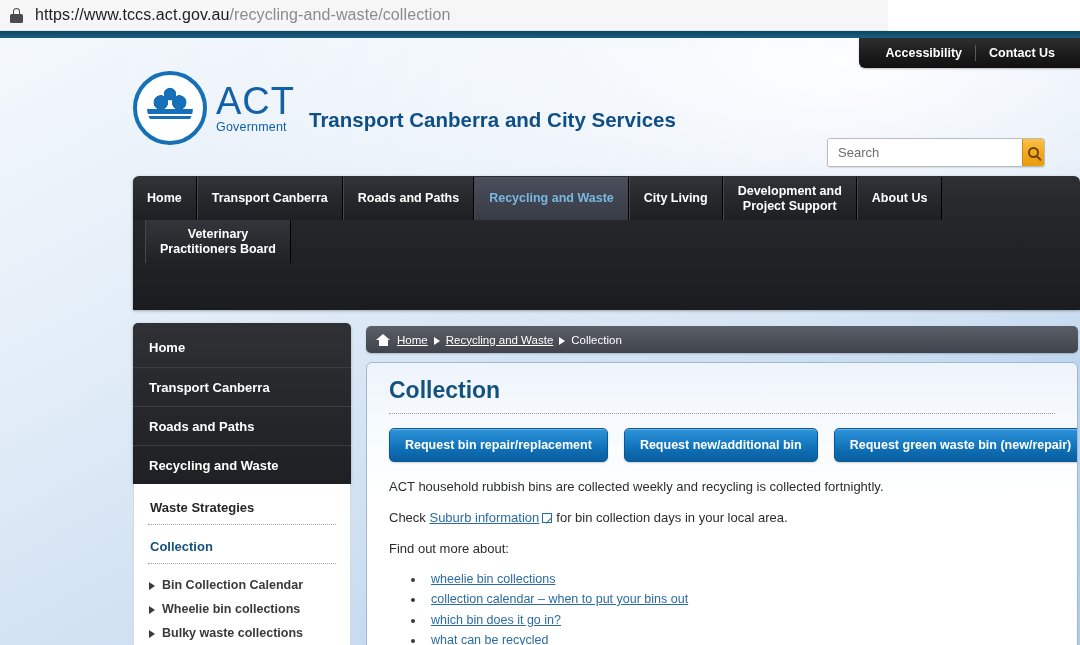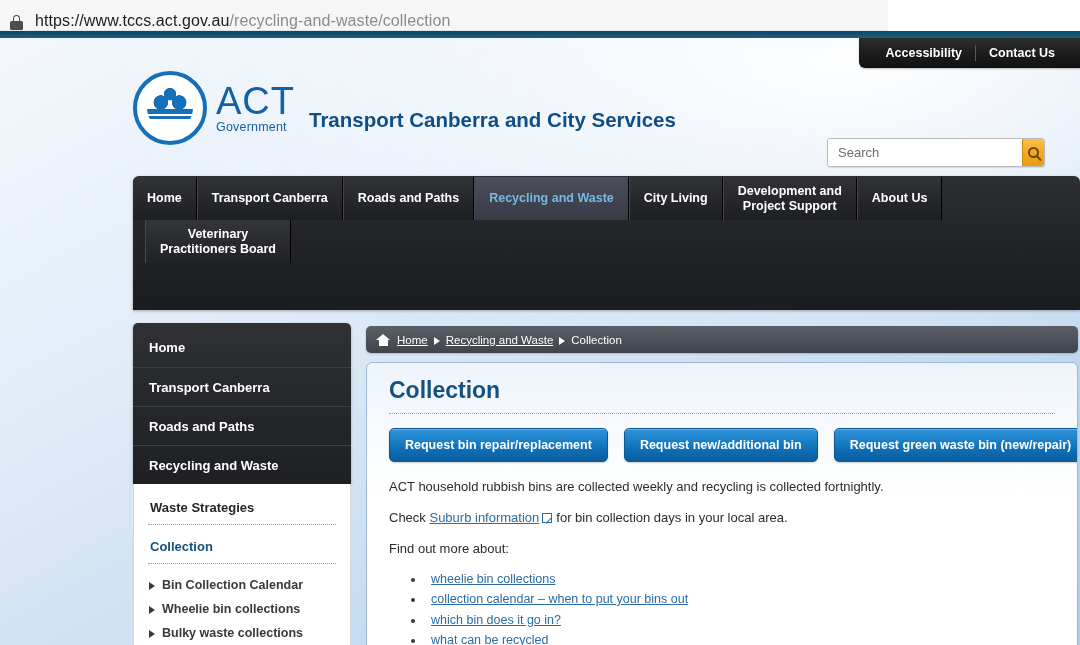--- a/index.html
+++ b/index.html
@@ -14,21 +14,21 @@
   body { background: #ffffff; }
 
   
   .browser-bar {
     position: absolute;
     left: 0; top: 0;
     width: 888px; height: 31px;
     background: #f6f6f6;
     border-bottom: 1px solid #e2e2e2;
     display: flex;
-    align-items: flex-end;
+    align-items: center;
     padding-left: 10px;
   }
   .lock-icon {
     width: 13px; height: 15px;
     position: relative;
     margin-right: 12px;
     flex: 0 0 auto;
   }
   .lock-icon .shackle {
     position: absolute;

